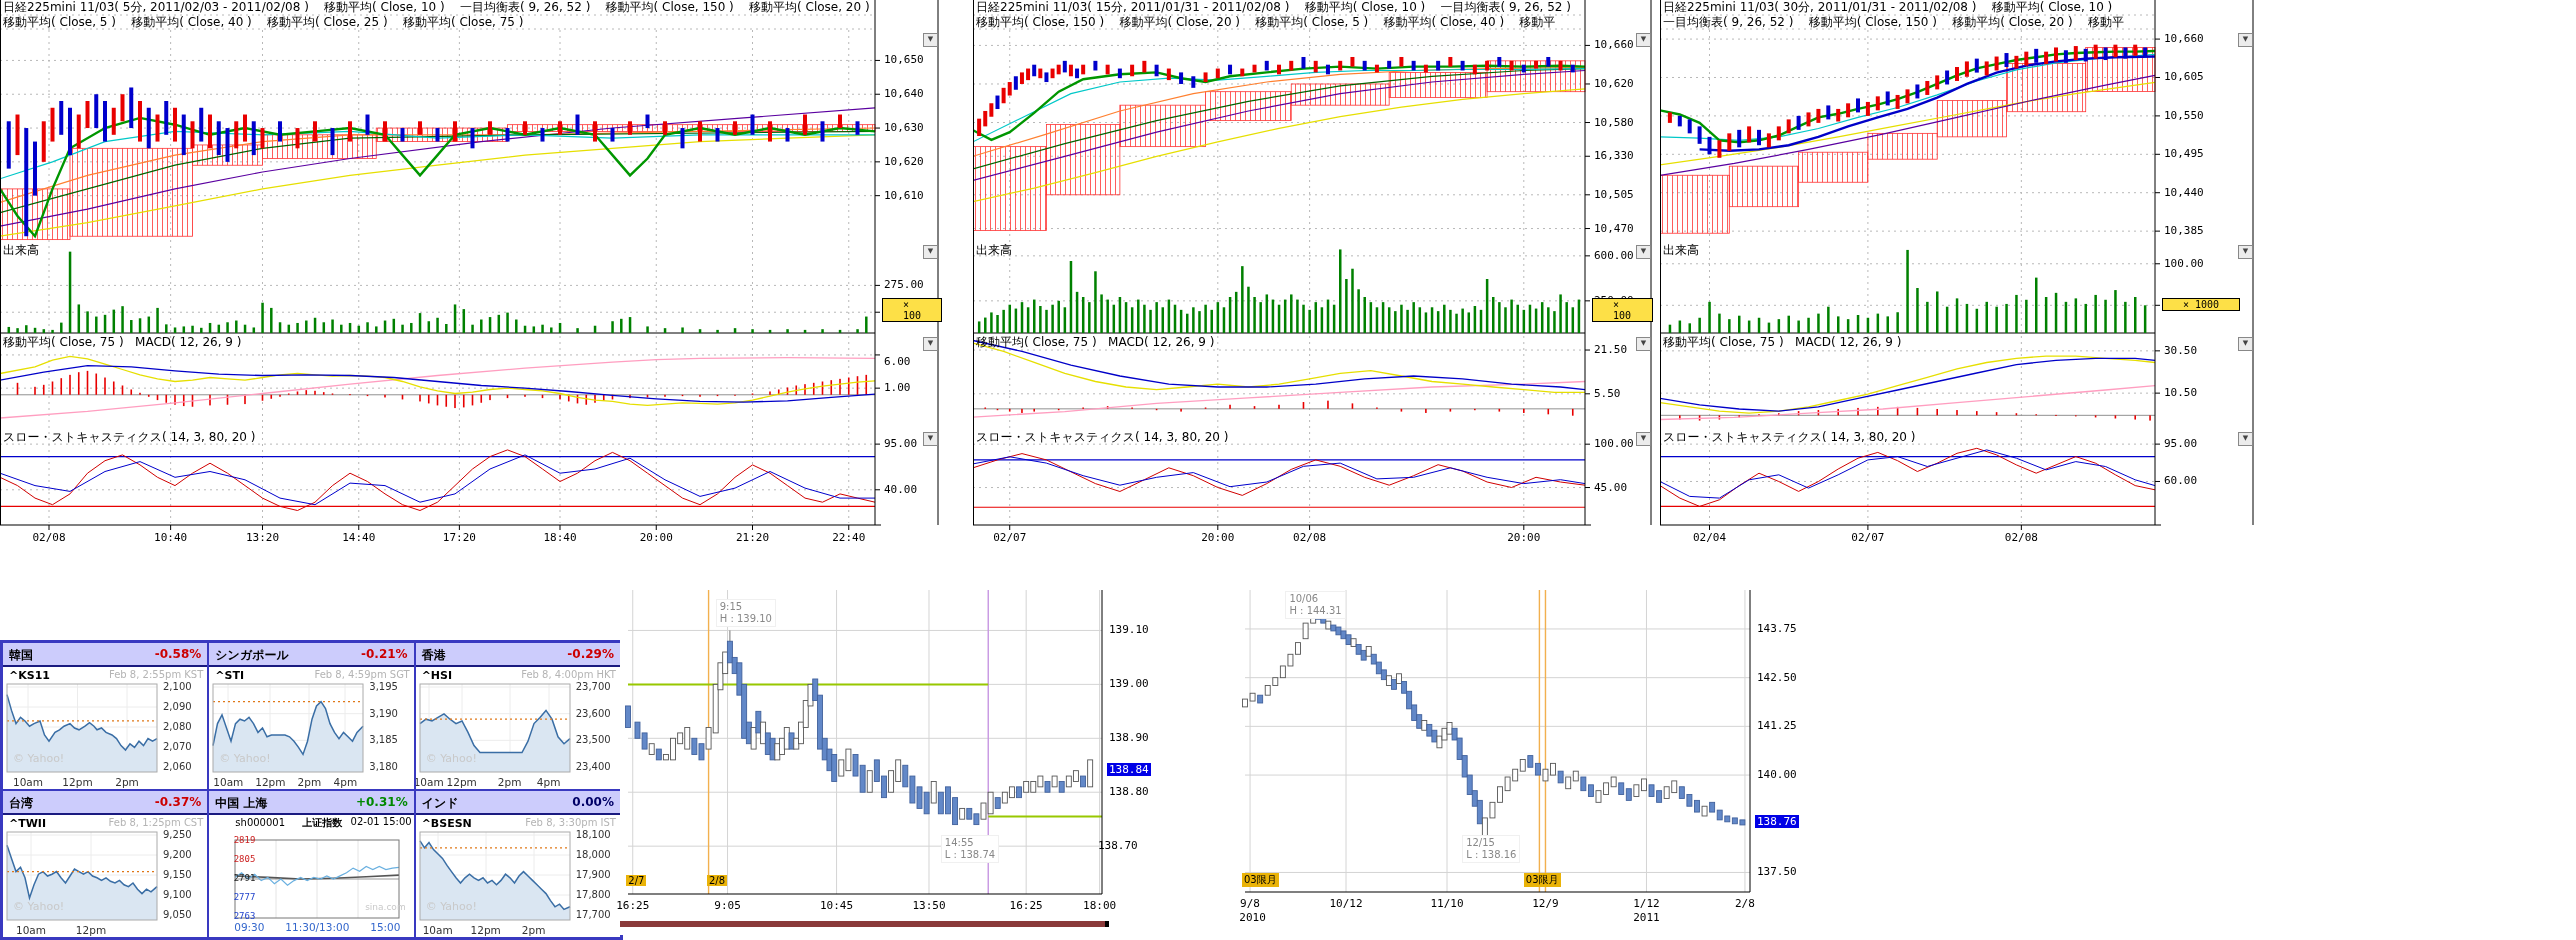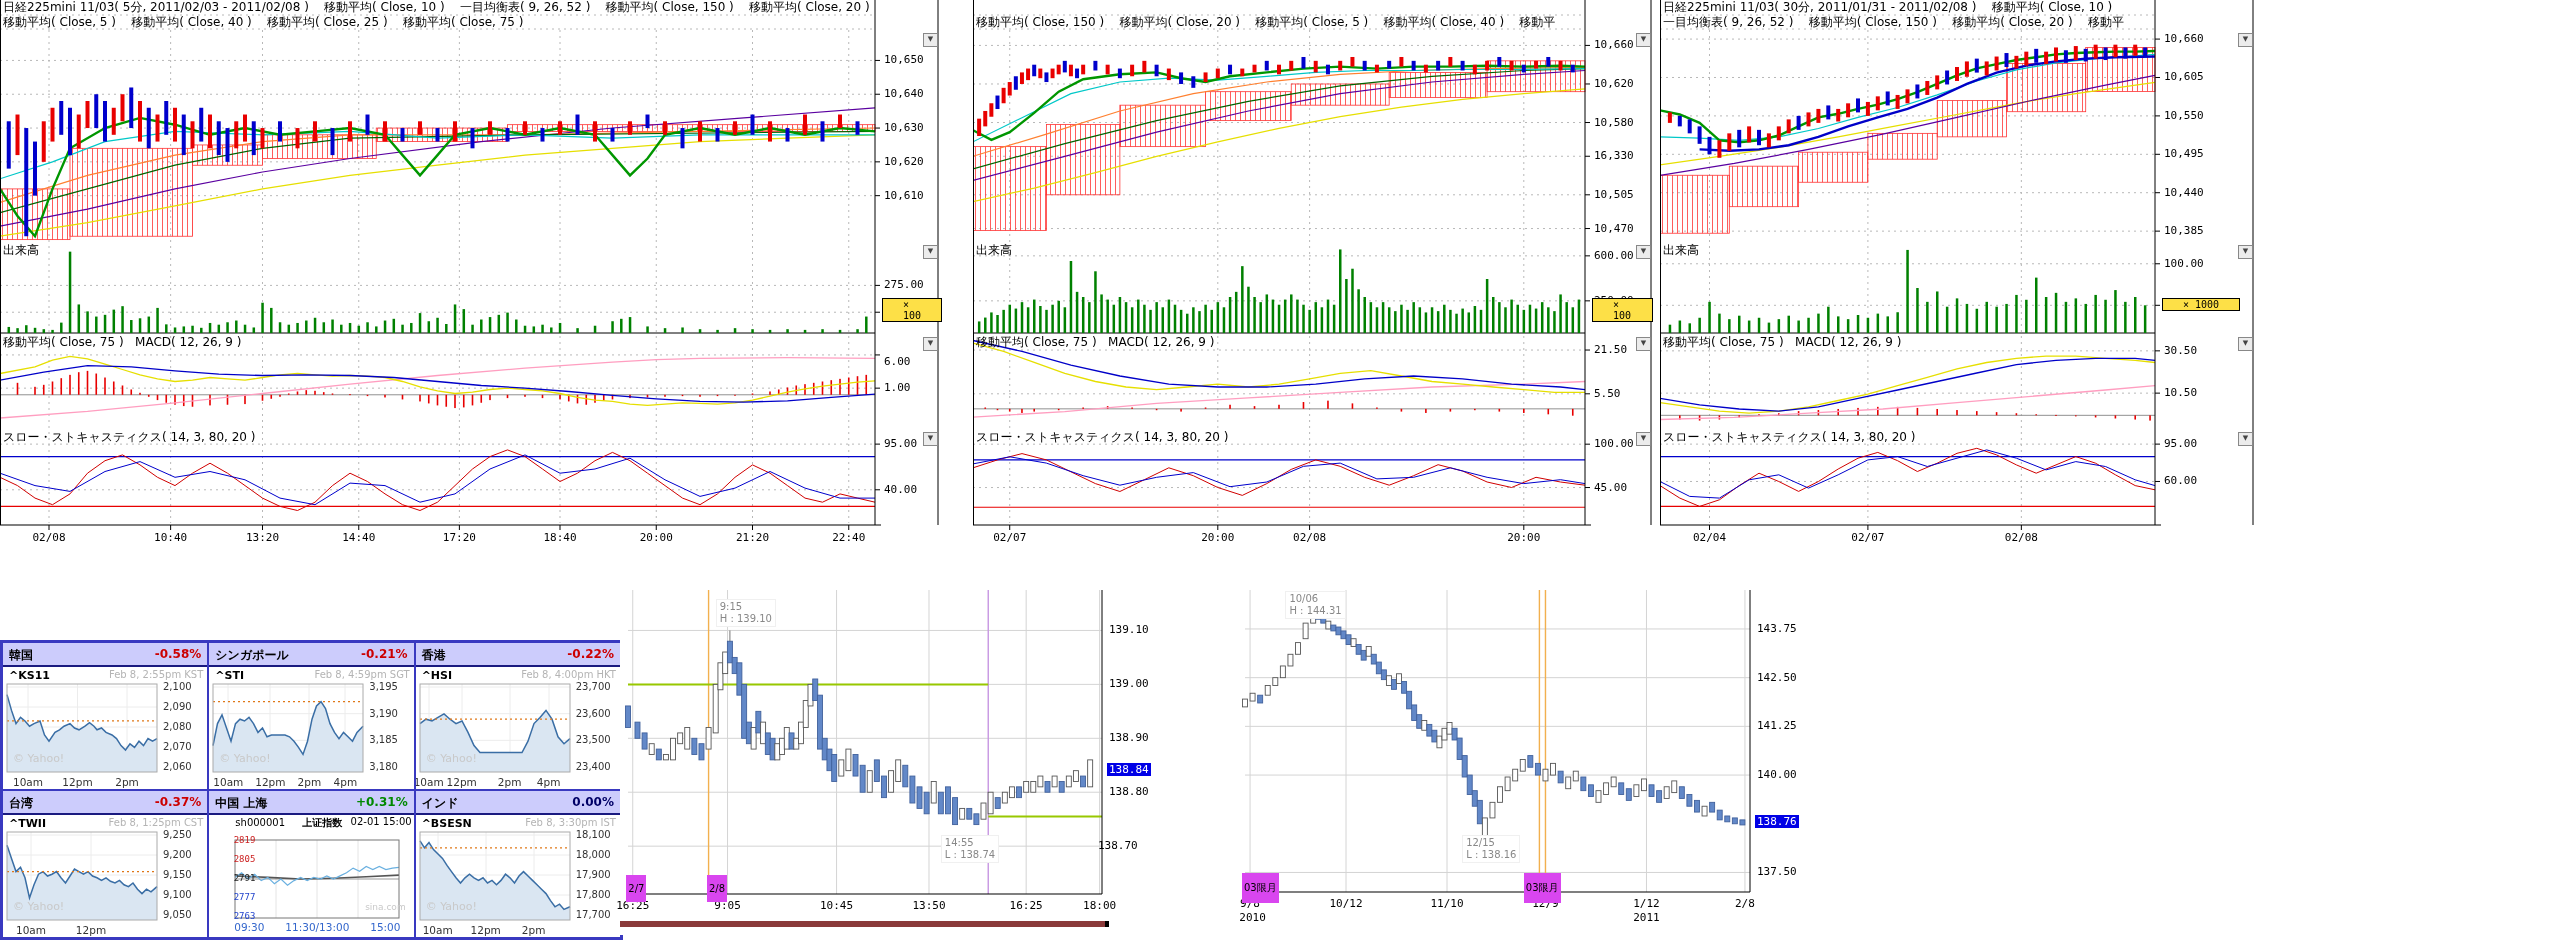--- a/index.html
+++ b/index.html
@@ -37,21 +37,21 @@
   .stitle{font-weight:bold;margin-left:14px;}
   .stime2{float:right;}
   .sylab{position:absolute;font-size:9px;width:46px;text-align:right;font-family:"DejaVu Sans Mono",monospace;}
   
   #ichart,#dchart{background:#fff;}
   #ichart svg,#dchart svg{position:absolute;left:0;top:0;}
   .annbox{position:absolute;background:#fff;color:#888;font-size:10px;line-height:12px;
           padding:1px 3px;white-space:nowrap;z-index:3;border:1px solid #f0f0f0;}
   .pbadge{position:absolute;background:#0000e6;color:#fff;font-family:"DejaVu Sans Mono",monospace;
           font-size:11px;padding:0 2px;z-index:4;}
-  .dbadge,.cbadge{position:absolute;background:#d946ef;color:#000;font-size:10px;padding:8px 2px;z-index:3;}
+  .dbadge,.cbadge{position:absolute;background:#eab308;color:#000;font-size:10px;padding:0 2px;z-index:3;}
   .yearlab{position:absolute;font-family:"DejaVu Sans Mono",monospace;font-size:11px;transform:translateX(-50%);z-index:3;}
   .rangebar{position:absolute;background:#8a3a3a;border-right:4px solid #000;z-index:3;}
 </style>
 </head>
 <body>
 
 <svg width="0" height="0" style="position:absolute">
   <defs>
     <pattern id="hatch" patternUnits="userSpaceOnUse" width="5" height="5">
       <path d="M2.5,0 V5" stroke="#ff3333" stroke-width="0.8"></path>
@@ -380,20 +380,21 @@
       <span class="axlab" style="left: 884px; top: 381.143px;">1.00</span>
       <span class="axlab" style="left: 884px; top: 437.116px;">95.00</span>
       <span class="axlab" style="left: 884px; top: 482.786px;">40.00</span>
       <div class="dd" style="left: 923px; top: 33px;">▼</div>
       <div class="dd" style="left: 923px; top: 245px;">▼</div>
       <div class="dd" style="left: 923px; top: 337px;">▼</div>
       <div class="dd" style="left: 923px; top: 432px;">▼</div>
     </section>
 
   <section class="tc" id="tc1" style="left:973px;width:680px">
+    <div class="hdr1">日経225mini 11/03( 15分, 2011/01/31 - 2011/02/08 )    移動平均( Close, 10 )    一目均衡表( 9, 26, 52 )</div>
     <div class="hdr2">移動平均( Close, 150 )    移動平均( Close, 20 )    移動平均( Close, 5 )    移動平均( Close, 40 )    移動平</div>
     <div class="plabel vol-label">出来高</div>
     <div class="plabel macd-label">移動平均( Close, 75 )   MACD( 12, 26, 9 )</div>
     <div class="plabel stoch-label">スロー・ストキャスティクス( 14, 3, 80, 20 )</div>
   <svg width="680" height="565">
         <line x1="0" y1="15" x2="612" y2="15" stroke="#b8b8b8" stroke-width="1" stroke-dasharray="2,4"></line>
         <line x1="0" y1="29" x2="612" y2="29" stroke="#b8b8b8" stroke-width="1" stroke-dasharray="2,4"></line>
         <line x1="36.72" y1="30" x2="36.72" y2="523" stroke="#b8b8b8" stroke-width="1" stroke-dasharray="2,4"></line>
         <line x1="36.72" y1="525" x2="36.72" y2="530" stroke="#000" stroke-width="1"></line>
         <line x1="244.8" y1="30" x2="244.8" y2="523" stroke="#b8b8b8" stroke-width="1" stroke-dasharray="2,4"></line>
@@ -917,21 +918,21 @@
               <polygon points="4.0,63.6 8.5,41.6 13.0,32.8 17.5,46.0 22.0,59.2 26.5,41.6 31.0,37.2 35.5,39.0 40.0,35.4 44.5,41.6 49.0,50.4 53.5,46.0 58.0,54.8 62.5,53.0 71.5,53.0 76.0,53.0 80.5,54.8 85.0,59.2 89.5,65.4 94.0,72.4 98.5,59.2 103.0,37.2 107.5,24.0 112.0,19.6 116.5,26.6 121.0,41.6 125.5,50.4 130.0,56.6 134.5,50.4 139.0,54.8 143.5,59.2 148.0,50.4 154.0,44.2 154,90 4,90" fill="#dae6f2"></polygon>
               <polyline points="4.0,63.6 8.5,41.6 13.0,32.8 17.5,46.0 22.0,59.2 26.5,41.6 31.0,37.2 35.5,39.0 40.0,35.4 44.5,41.6 49.0,50.4 53.5,46.0 58.0,54.8 62.5,53.0 71.5,53.0 76.0,53.0 80.5,54.8 85.0,59.2 89.5,65.4 94.0,72.4 98.5,59.2 103.0,37.2 107.5,24.0 112.0,19.6 116.5,26.6 121.0,41.6 125.5,50.4 130.0,56.6 134.5,50.4 139.0,54.8 143.5,59.2 148.0,50.4 154.0,44.2" fill="none" stroke="#3a6ea5" stroke-width="1.5"></polyline>
               <line x1="4" y1="19.6" x2="154" y2="19.6" stroke="#e07818" stroke-width="1.2" stroke-dasharray="2,3"></line>
               <rect x="4" y="2" width="150" height="88" fill="none" stroke="#aaa"></rect>
             </svg><span class="mytick" style="left: 160px; top: -1px;">3,195</span><span class="mytick" style="left: 160px; top: 25.6667px;">3,190</span><span class="mytick" style="left: 160px; top: 52.3333px;">3,185</span><span class="mytick" style="left: 160px; top: 79px;">3,180</span><span class="mxtick" style="left: 19px; top: 94px;">10am</span><span class="mxtick" style="left: 61px; top: 94px;">12pm</span><span class="mxtick" style="left: 100px; top: 94px;">2pm</span><span class="mxtick" style="left: 136px; top: 94px;">4pm</span><span class="credit" style="left: 10px; top: 70px;">© Yahoo!</span></div>
       </div>
     </div>
     <div class="cell">
       <div class="cellhdr">
         <span class="mname">香港</span>
-        <span class="mpct down">-0.22%</span>
+        <span class="mpct down">-0.29%</span>
       </div>
       <div class="cellbody">
         <span class="msym">^HSI</span>
         <span class="mtime">Feb 8, 4:00pm HKT</span>
         <div class="mchart"><svg width="204" height="94">
               <line x1="4" y1="5" x2="154" y2="5" stroke="#ececec" stroke-width="1"></line>
               <line x1="4" y1="31.666666666666668" x2="154" y2="31.666666666666668" stroke="#ececec" stroke-width="1"></line>
               <line x1="4" y1="58.333333333333336" x2="154" y2="58.333333333333336" stroke="#ececec" stroke-width="1"></line>
               <line x1="4" y1="85" x2="154" y2="85" stroke="#ececec" stroke-width="1"></line>
               <line x1="13" y1="2" x2="13" y2="90" stroke="#ececec" stroke-width="1"></line>

